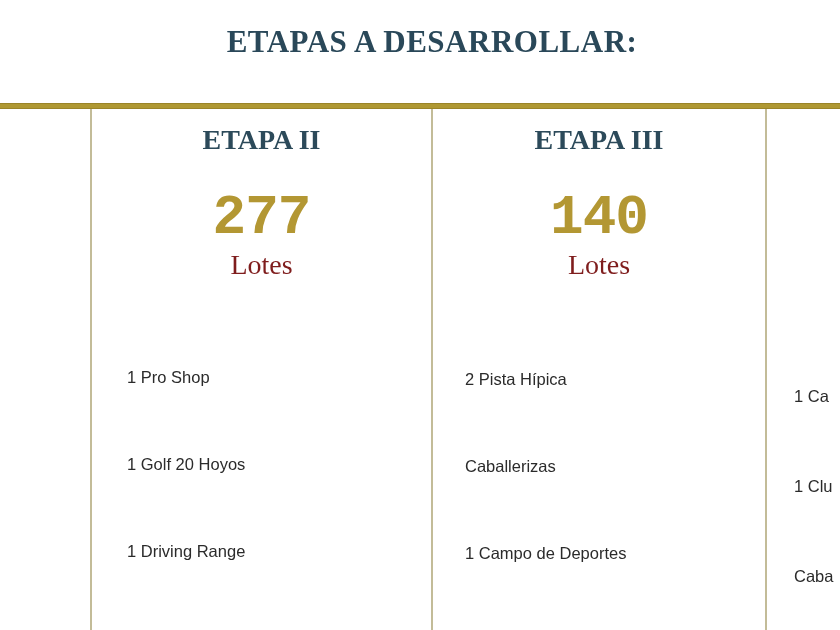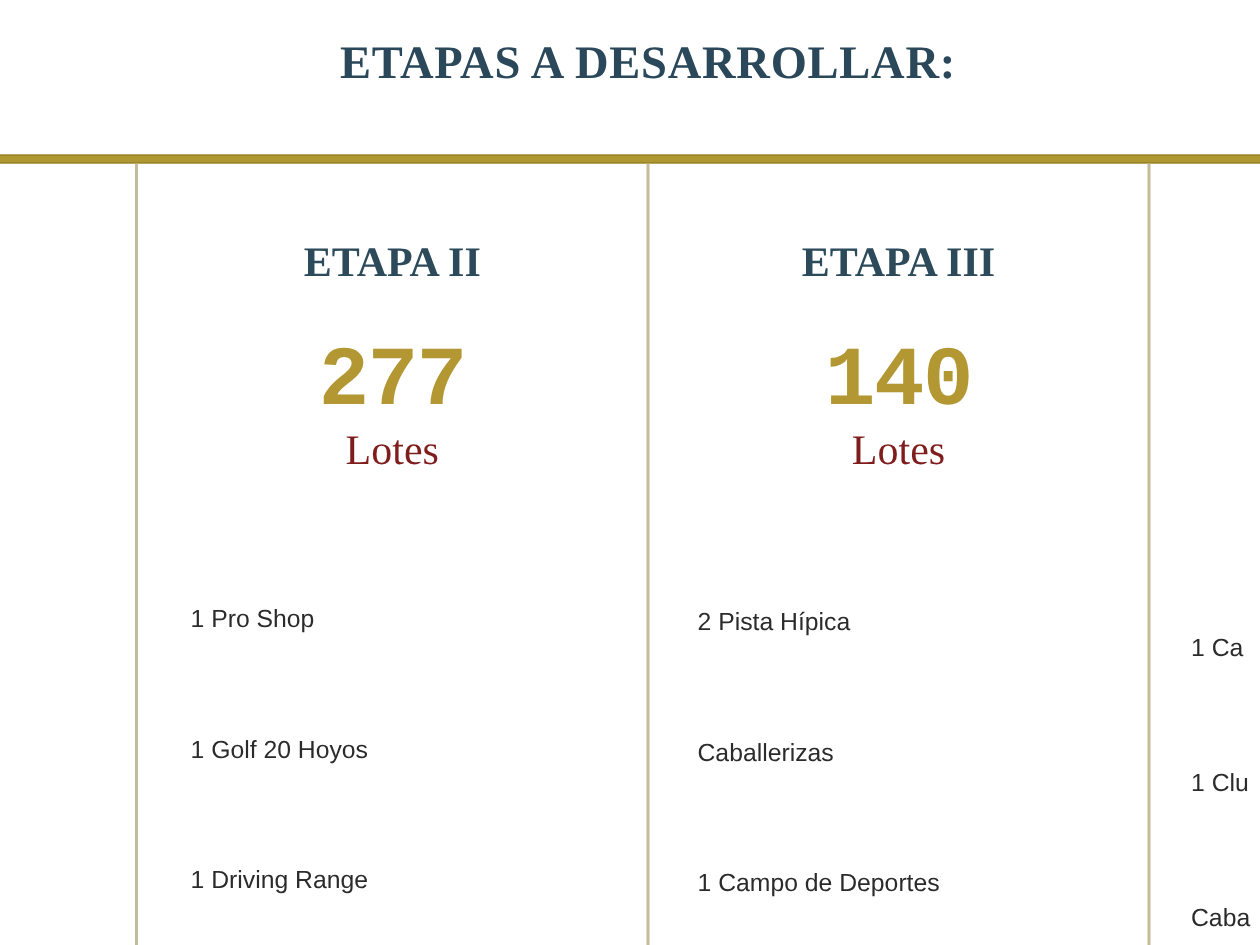--- a/index.html
+++ b/index.html
@@ -54,21 +54,20 @@
   }
   .v-divider.d1 { left: 90px; }
   .v-divider.d2 { left: 431px; }
   .v-divider.d3 { left: 765px; }
 
   
   .stage-col {
     position: absolute;
     top: 109px;
     bottom: 0;
-    margin-top: 36px;
   }
   .stage-col.col-etapa2 { left: 92px;  width: 339px; }
   .stage-col.col-etapa3 { left: 433px; width: 332px; }
   .stage-col.col-etapa4 { left: 767px; width: 160px; }
 
   .stage-heading {
     position: absolute;
     top: 17px;
     left: 0;
     width: 100%;

